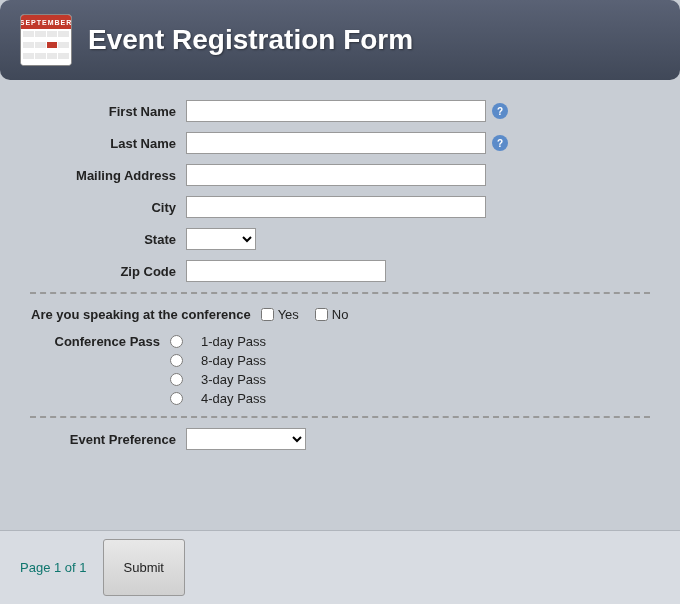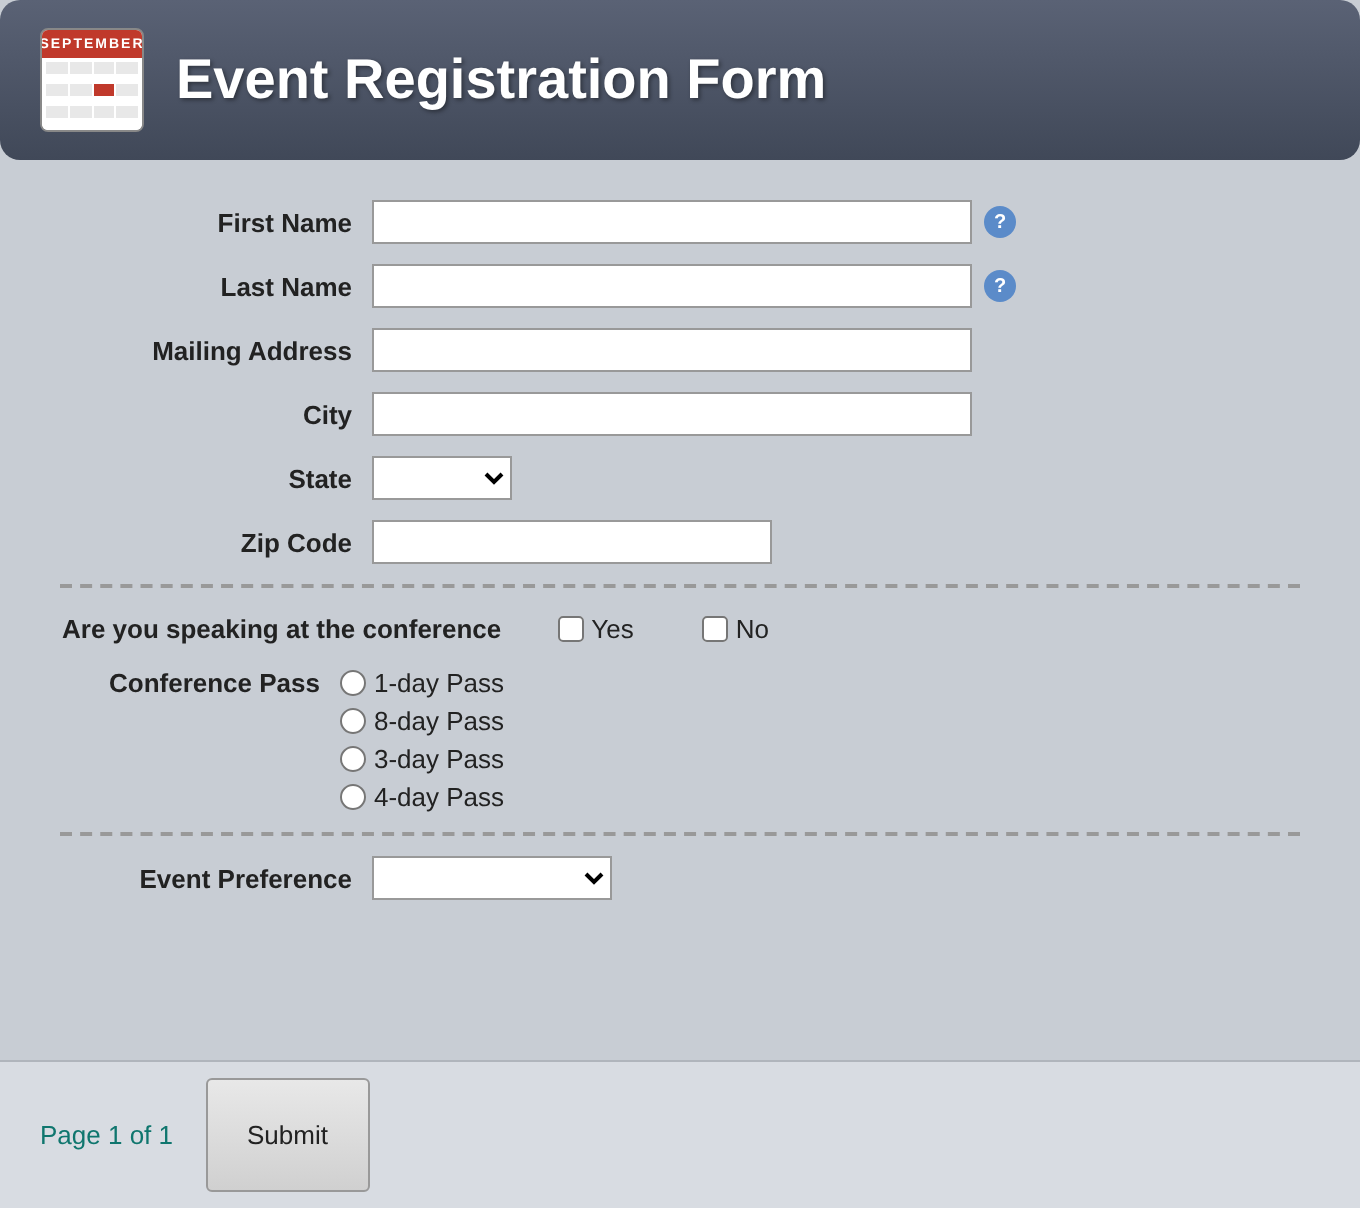--- a/index.html
+++ b/index.html
@@ -164,21 +164,20 @@
       display: flex;
       align-items: center;
       gap: 16px;
       padding-top: 1px;
     }
 
     .checkbox-item {
       display: flex;
       align-items: center;
       gap: 4px;
-      margin-left: 18px;
     }
 
     .checkbox-item input[type="checkbox"] {
       cursor: pointer;
     }
 
     .checkbox-item label {
       font-size: 13px;
       color: #222;
       cursor: pointer;
@@ -187,21 +186,21 @@
     
     .radio-group {
       display: flex;
       flex-direction: column;
       gap: 4px;
     }
 
     .radio-item {
       display: flex;
       align-items: center;
-      gap: 4px;
+      gap: 18px;
     }
 
     .radio-item input[type="radio"] {
       cursor: pointer;
     }
 
     .radio-item label {
       font-size: 13px;
       color: #222;
       cursor: pointer;

